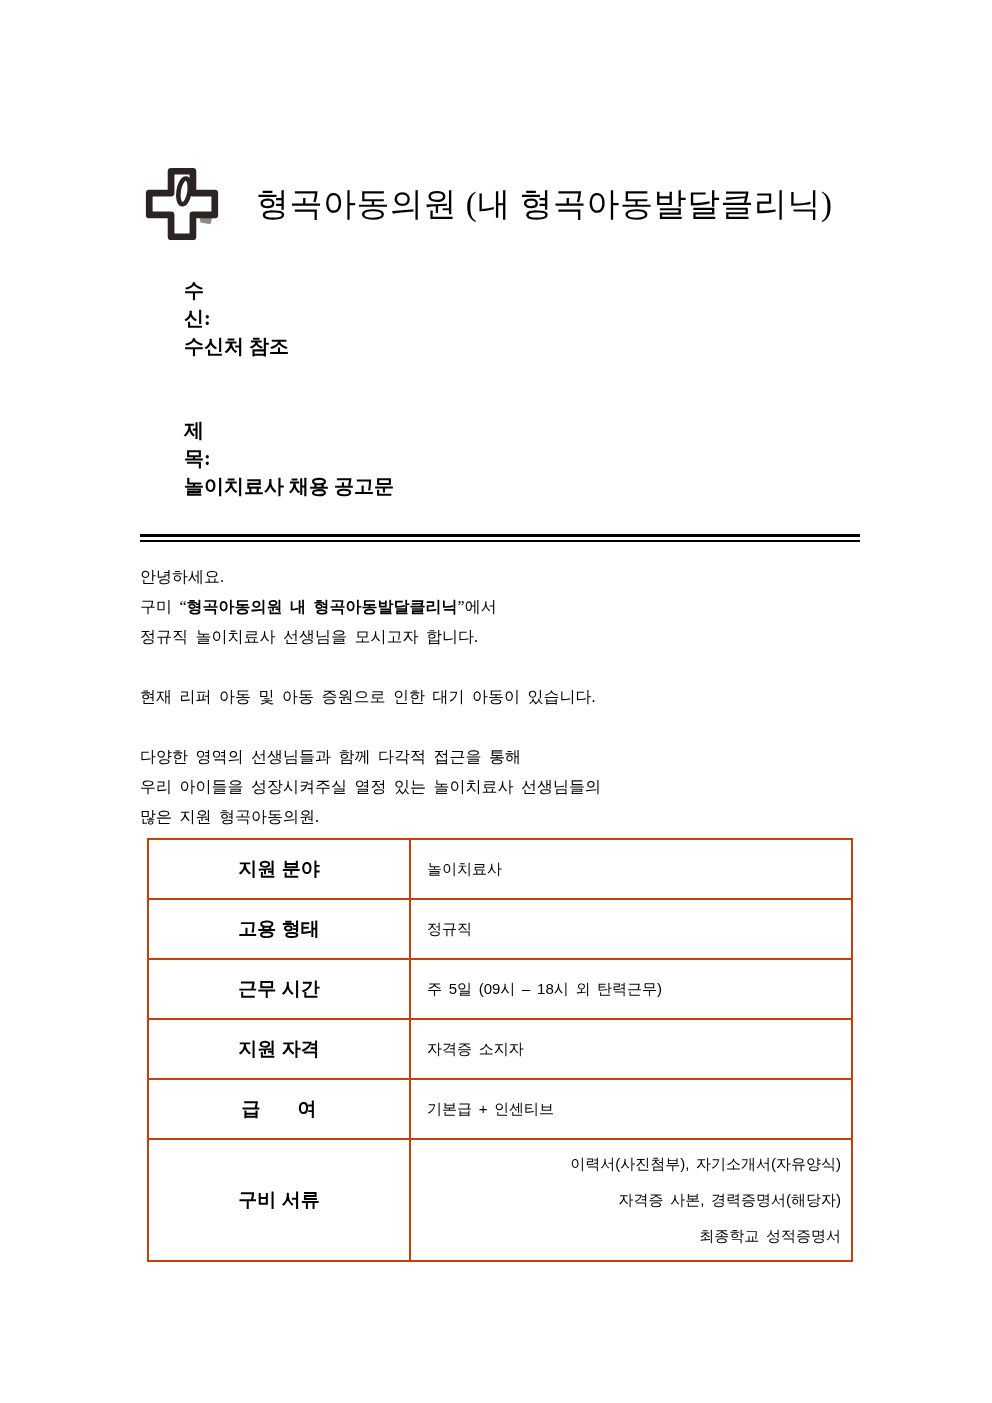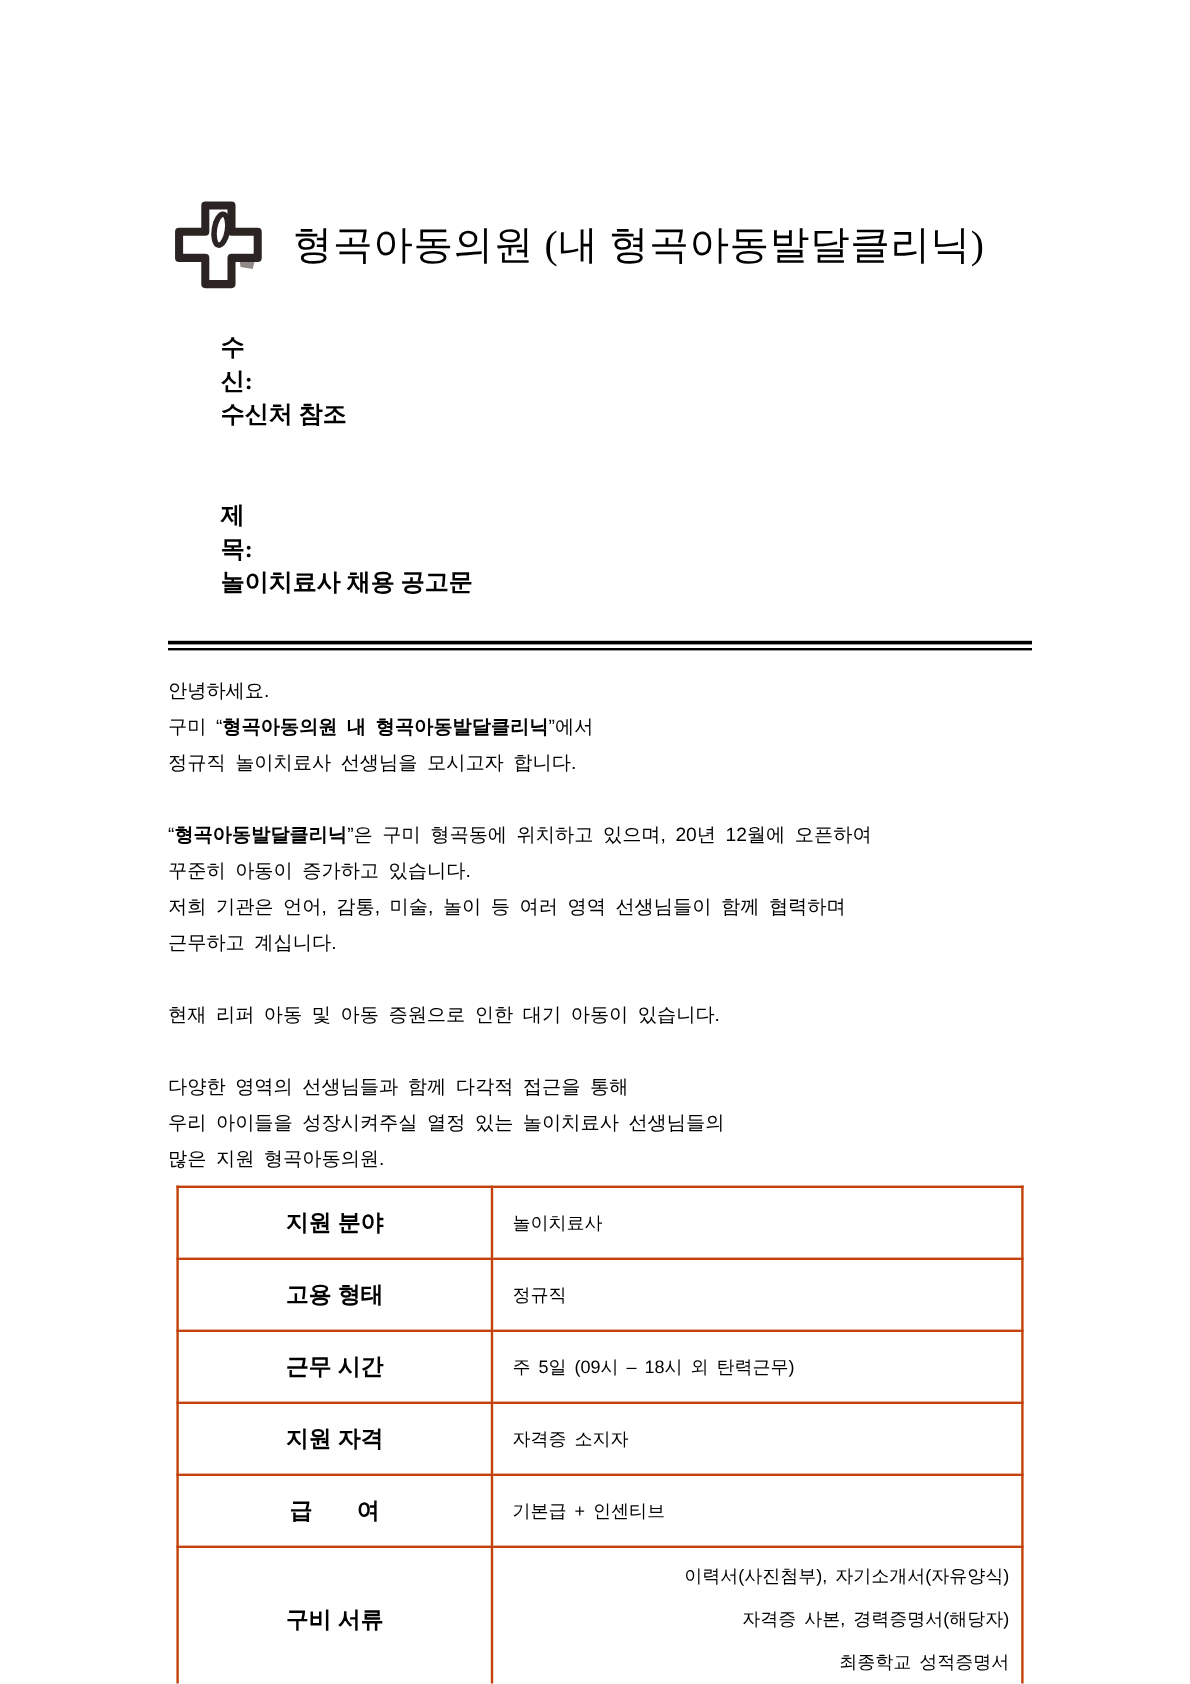--- a/index.html
+++ b/index.html
@@ -3,40 +3,40 @@
 <meta charset="utf-8">
 <style>
   html, body { margin:0; padding:0; background:#ffffff; }
   body {
     width:992px; height:1403px; position:relative; overflow:hidden;
     color:#000; font-family:"Liberation Sans","DejaVu Sans",sans-serif;
   }
   .page { box-sizing:border-box; padding:162px 132px 0 140px; }
 
   
-  .header-row { display:flex; align-items:center; gap:20px; }
+  .header-row { display:flex; align-items:center; gap:32px; }
   .logo-icon { width:84px; height:84px; flex:0 0 auto; }
   .doc-title {
     font-family:"Liberation Serif","DejaVu Serif",serif;
     font-size:33px; font-weight:400; letter-spacing:0.5px; white-space:nowrap;
   }
   .doc-fields { margin-top:2px; padding-left:14px; }
   .doc-field {
     font-family:"Liberation Serif","DejaVu Serif",serif;
     font-weight:700; font-size:20px; line-height:28px; white-space:pre;
   }
   .doc-field .k1 { display:inline-block; width:72px; }
   .doc-field .k2 { display:inline-block; width:36px; }
   .double-rule { margin-top:6px; height:3px; border-top:3px solid #000; border-bottom:2px solid #000; }
 
   
   .body-text { margin-top:20px; font-size:16px; line-height:30px; word-spacing:3.5px; }
   .body-text p { margin:0 0 30px 0; }
   .body-text p:last-child { margin-bottom:0; }
-  .line { display:block; }
+  .line { display:block;font-family:Liberation Serif, serif; }
   .bold { font-weight:700; }
 
   
   .info-table {
     margin:6px 0 0 7px; border-collapse:collapse; width:706px; table-layout:fixed;
   }
   .info-table td { border:2px solid #c2410c; }
   .col-label { width:262px; }
   td.lbl {
     text-align:center; vertical-align:middle;
@@ -76,26 +76,20 @@
 
   <div class="double-rule"></div>
 
   <div class="body-text">
     <p>
       <span class="line">안녕하세요.</span>
       <span class="line"><span>구미 “</span><span class="bold">형곡아동의원 내 형곡아동발달클리닉</span><span>”에서</span></span>
       <span class="line">정규직 놀이치료사 선생님을 모시고자 합니다.</span>
     </p>
     <p>
-      <span class="line"><span>“</span><span class="bold">형곡아동발달클리닉</span><span>”은 구미 형곡동에 위치하고 있으며, 20년 12월에 오픈하여</span></span>
-      <span class="line">꾸준히 아동이 증가하고 있습니다.</span>
-      <span class="line">저희 기관은 언어, 감통, 미술, 놀이 등 여러 영역 선생님들이 함께 협력하며</span>
-      <span class="line">근무하고 계십니다.</span>
-    </p>
-    <p>
       <span class="line">현재 리퍼 아동 및 아동 증원으로 인한 대기 아동이 있습니다.</span>
     </p>
     <p>
       <span class="line">다양한 영역의 선생님들과 함께 다각적 접근을 통해</span>
       <span class="line">우리 아이들을 성장시켜주실 열정 있는 놀이치료사 선생님들의</span>
       <span class="line">많은 지원 형곡아동의원.</span>
     </p>
   </div>
 
   <table class="info-table">

